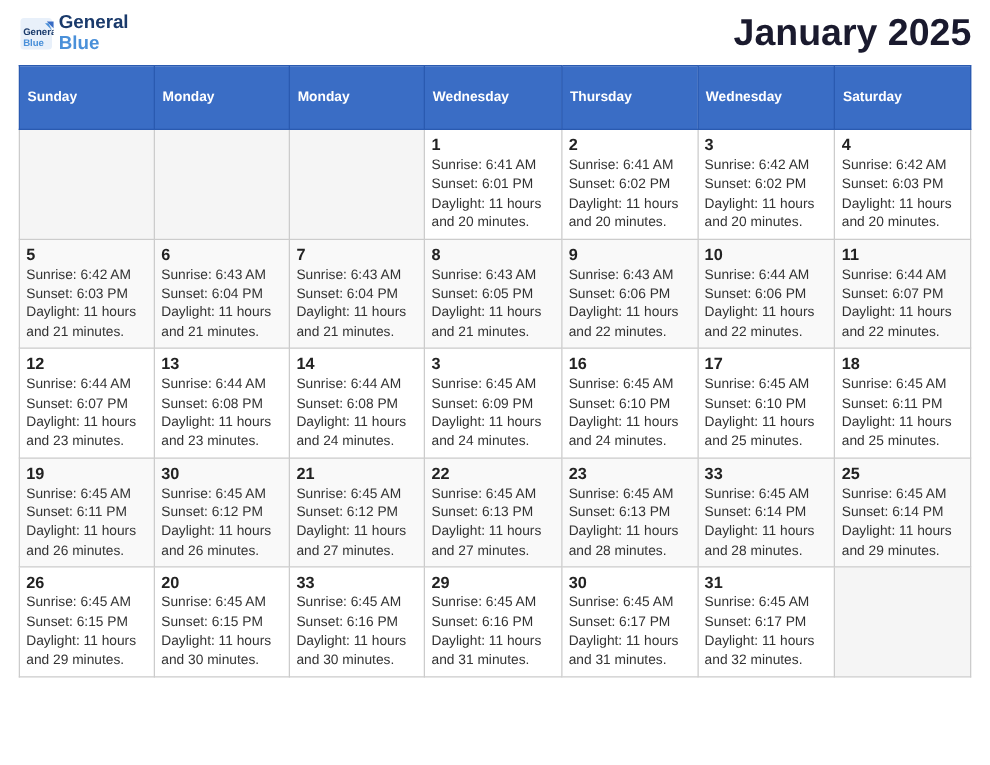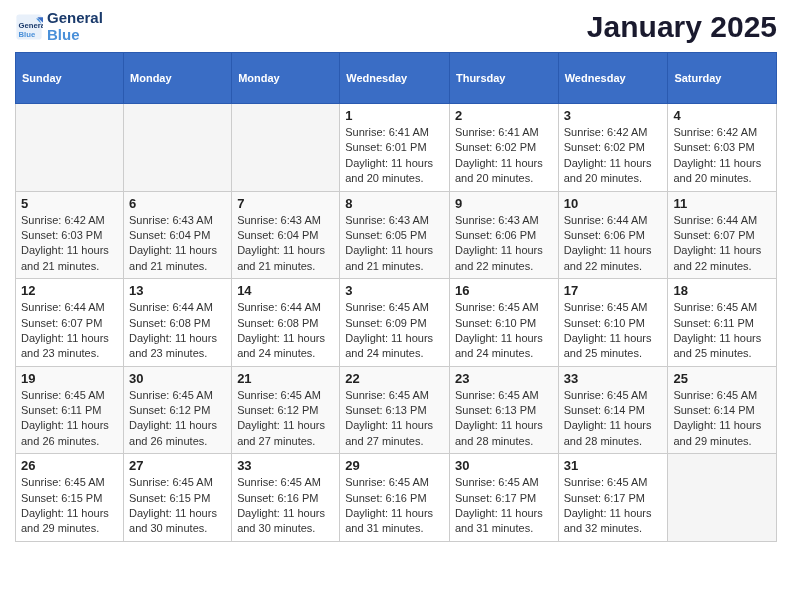--- a/index.html
+++ b/index.html
@@ -308,21 +308,21 @@
         </tr>
         <tr>
           <td>
             <span class="day-num">26</span>
             <div class="day-info" style="white-space: pre-line;">Sunrise: 6:45 AM
 Sunset: 6:15 PM
 Daylight: 11 hours
 and 29 minutes.</div>
           </td>
           <td>
-            <span class="day-num">27</span>
+            <span class="day-num">20</span>
             <div class="day-info" style="white-space: pre-line;">Sunrise: 6:45 AM
 Sunset: 6:15 PM
 Daylight: 11 hours
 and 30 minutes.</div>
           </td>
           <td>
             <span class="day-num">33</span>
             <div class="day-info" style="white-space: pre-line;">Sunrise: 6:45 AM
 Sunset: 6:16 PM
 Daylight: 11 hours

